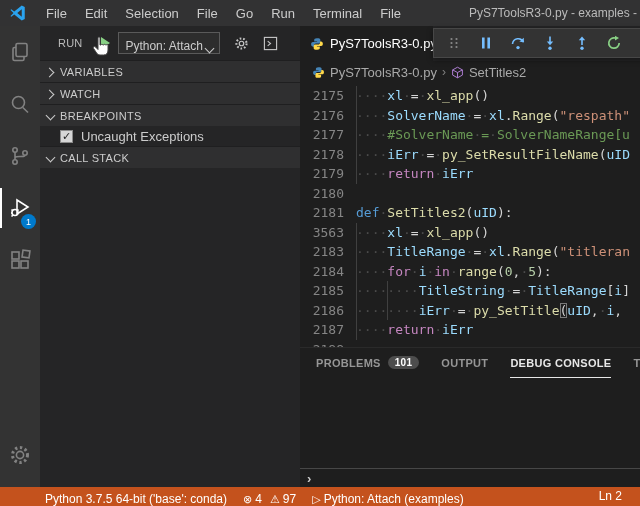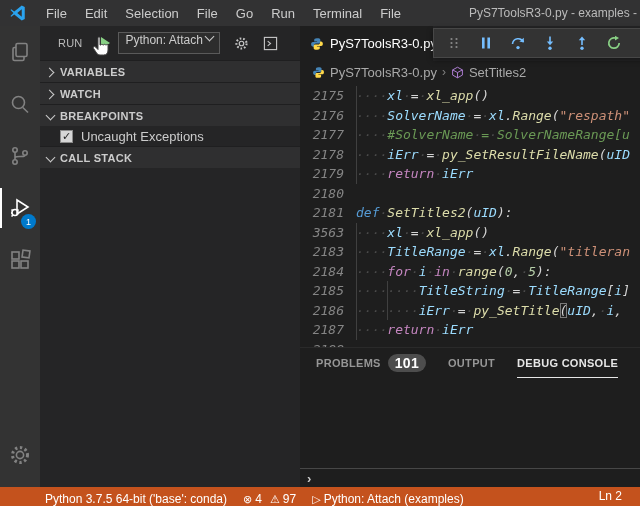--- a/index.html
+++ b/index.html
@@ -32,27 +32,27 @@
   .act-bottom { position:absolute; left:0; bottom:6px; width:40px; }
 
   
   .sidebar { position:absolute; left:40px; top:26px; width:260px; height:461px;
     background:#252526; z-index:10; }
   .run-header { height:34px; display:flex; align-items:center; padding-left:18px; }
   .run-title { font-size:11px; color:#bbbbbb; letter-spacing:.2px; }
   .run-start { margin-left:14px; width:18px; height:18px; display:flex;
     align-items:center; justify-content:center; }
   .config-select { margin-left:4px; height:22px; width:102px; background:#2d2d2d;
-    border:1px solid #5a5a5a; display:flex; align-items:flex-start; padding:0 6px;
+    border:1px solid #5a5a5a; display:flex; align-items:flex-end; padding:0 6px;
     font-size:12px; color:#cccccc; }
   .config-select .chev-down { margin-left:auto; }
   .hdr-icon { margin-left:14px; display:flex; align-items:center; justify-content:center; }
   .section-header { height:22px; background:#2f2f30; border-top:1px solid #1f1f20;
     display:flex; align-items:center; padding-left:6px; }
-  .section-header .lbl { font-size:11px; font-weight:bold; color:#cccccc;
+  .section-header .lbl { font-size:11px; font-weight:normal; color:#cccccc;
     margin-left:6px; letter-spacing:.3px; }
   .section-item { height:20px; display:flex; align-items:center; padding-left:20px;
     font-size:13px; color:#cccccc; }
   .checkbox { width:13px; height:13px; margin-right:8px; border:1px solid #8a8a8a;
     background:#555555; display:flex; align-items:center; justify-content:center;
     font-size:11px; color:#1e1e1e; }
   .checkbox.checked { background:#d6d6d6; }
   .chevron { width:8px; height:8px; display:inline-block; position:relative; }
   .chevron::before { content:""; position:absolute; width:6px; height:6px;
     border-right:1px solid #cccccc; border-bottom:1px solid #cccccc; }
@@ -64,21 +64,21 @@
     background:#1e1e1e; }
   .tabbar { height:35px; background:#252526; display:flex; }
   .tab { height:35px; width:133px; background:#1e1e1e; display:flex;
     align-items:center; padding-left:10px; }
   .tab-label { font-size:13px; color:#ffffff; margin-left:6px; white-space:nowrap; }
   .breadcrumb { height:22px; display:flex; align-items:center; padding-left:12px;
     font-size:13px; color:#a9a9a9; }
   .breadcrumb .sep { margin:0 5px; font-size:12px; color:#808080; }
   .bc-item { display:flex; align-items:center; }
   .bc-item svg, .tab svg { flex:0 0 auto; }
-  .code-region { position:relative; height:264px; overflow:hidden; padding-top:3px;font-style:italic; }
+  .code-region { position:relative; height:264px; overflow:hidden; padding-top:3px; }
   .code-line { display:flex; height:19.5px; line-height:19.5px; white-space:pre;
     font-family:"DejaVu Sans Mono", monospace; font-size:13px; }
   .ln { width:44px; text-align:right; color:#858585; flex:0 0 auto; }
   .code-content { position:relative; margin-left:12px; flex:1; }
   .guide { position:absolute; top:0; bottom:0; border-left:1px solid #404040; }
   .tk-v{color:var(--tk-v);} .tk-o{color:var(--tk-o);} .tk-f{color:var(--tk-f);}
   .tk-s{color:var(--tk-s);} .tk-c{color:var(--tk-c);} .tk-k{color:var(--tk-k);}
   .tk-d{color:var(--tk-d);} .tk-n{color:var(--tk-n);} .tk-w{color:var(--tk-w);}
   .tk-b{color:var(--tk-o); outline:1px solid #7a7a7a; outline-offset:-1px;}
 
@@ -91,21 +91,21 @@
 
   
   .panel { position:absolute; left:300px; top:347px; width:340px; height:140px;
     background:#1e1e1e; border-top:1px solid #2a2a2a; display:flex;
     flex-direction:column; }
   .panel-tabs { height:30px; display:flex; align-items:center; padding-left:16px; }
   .panel-tab { font-size:11px; color:#969696; margin-right:22px; height:30px;
     display:flex; align-items:center; letter-spacing:.3px; white-space:nowrap;
     border-bottom:1px solid transparent;font-weight:bold; }
   .panel-tab.active { color:#e7e7e7; border-bottom:1px solid #e7e7e7; }
-  .panel-badge { margin-left:7px; background:#4d4d4d; color:#ffffff; font-size:14px;
+  .panel-badge { margin-left:7px; background:#4d4d4d; color:#ffffff; font-size:10px;
     border-radius:10px; padding:1px 7px; }
   .panel-content { flex:1; }
   .panel-input { height:19px; border-top:1px solid #474747; display:flex;
     align-items:center; padding-left:7px; }
   .prompt-chevron { color:#cccccc; font-size:13px; font-weight:bold; }
 
   
   .statusbar { position:absolute; left:0; top:487px; width:640px; height:19px;
     background:var(--status-bg); color:#ffffff; display:flex; align-items:flex-end;
     font-size:12px; z-index:30; }

